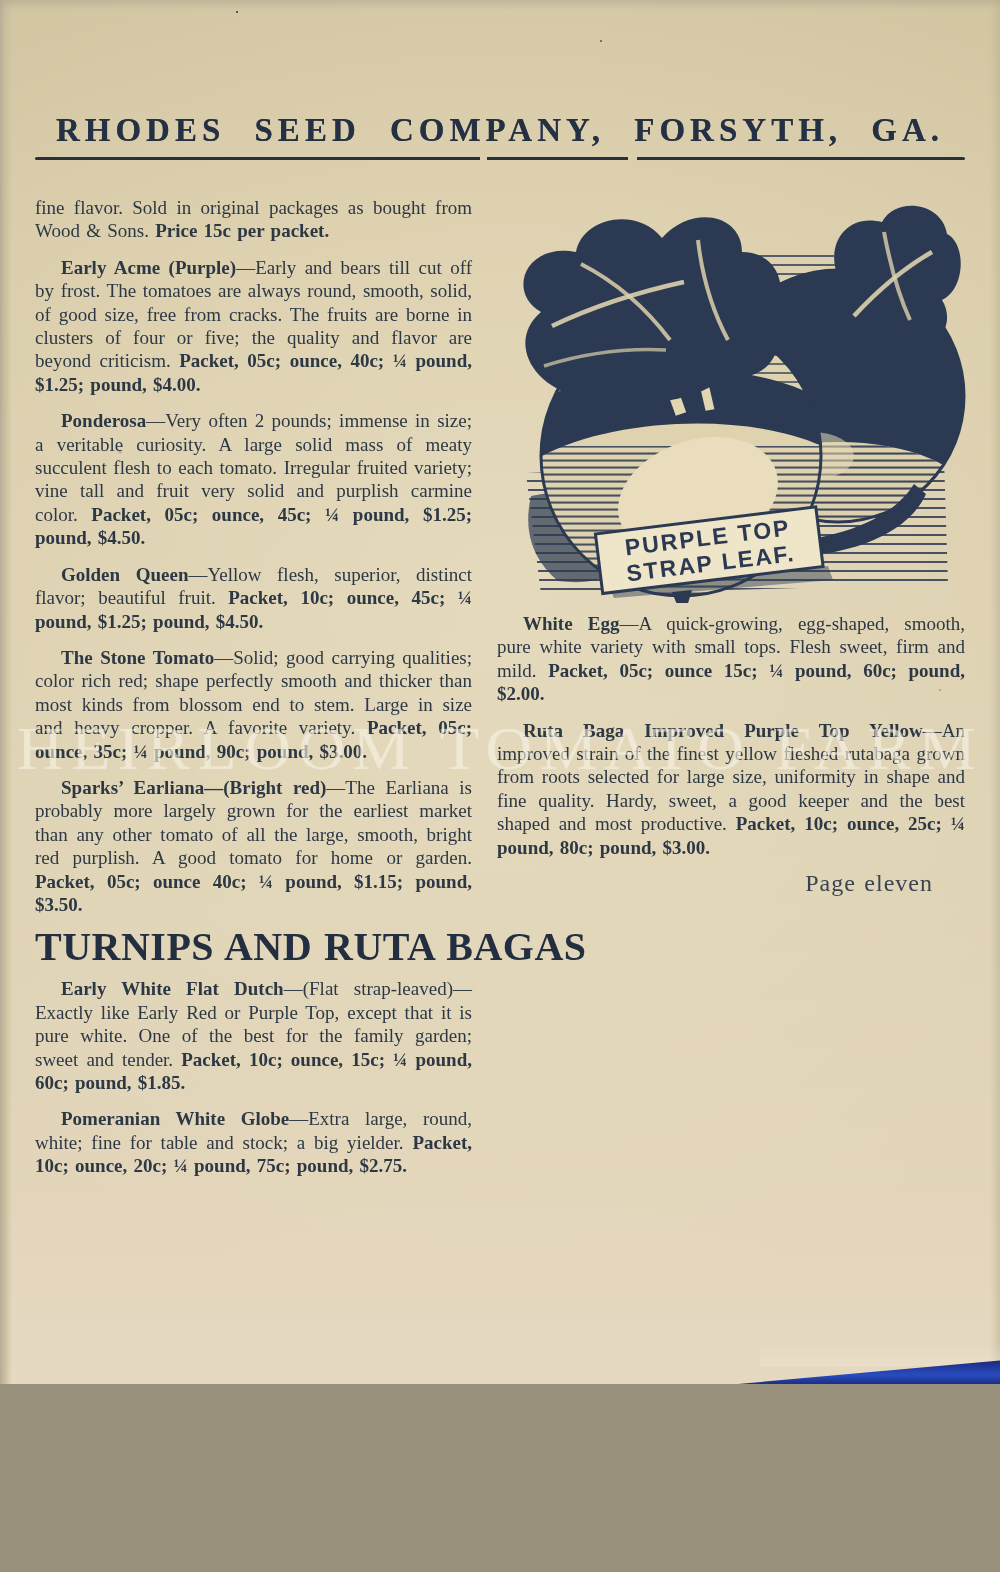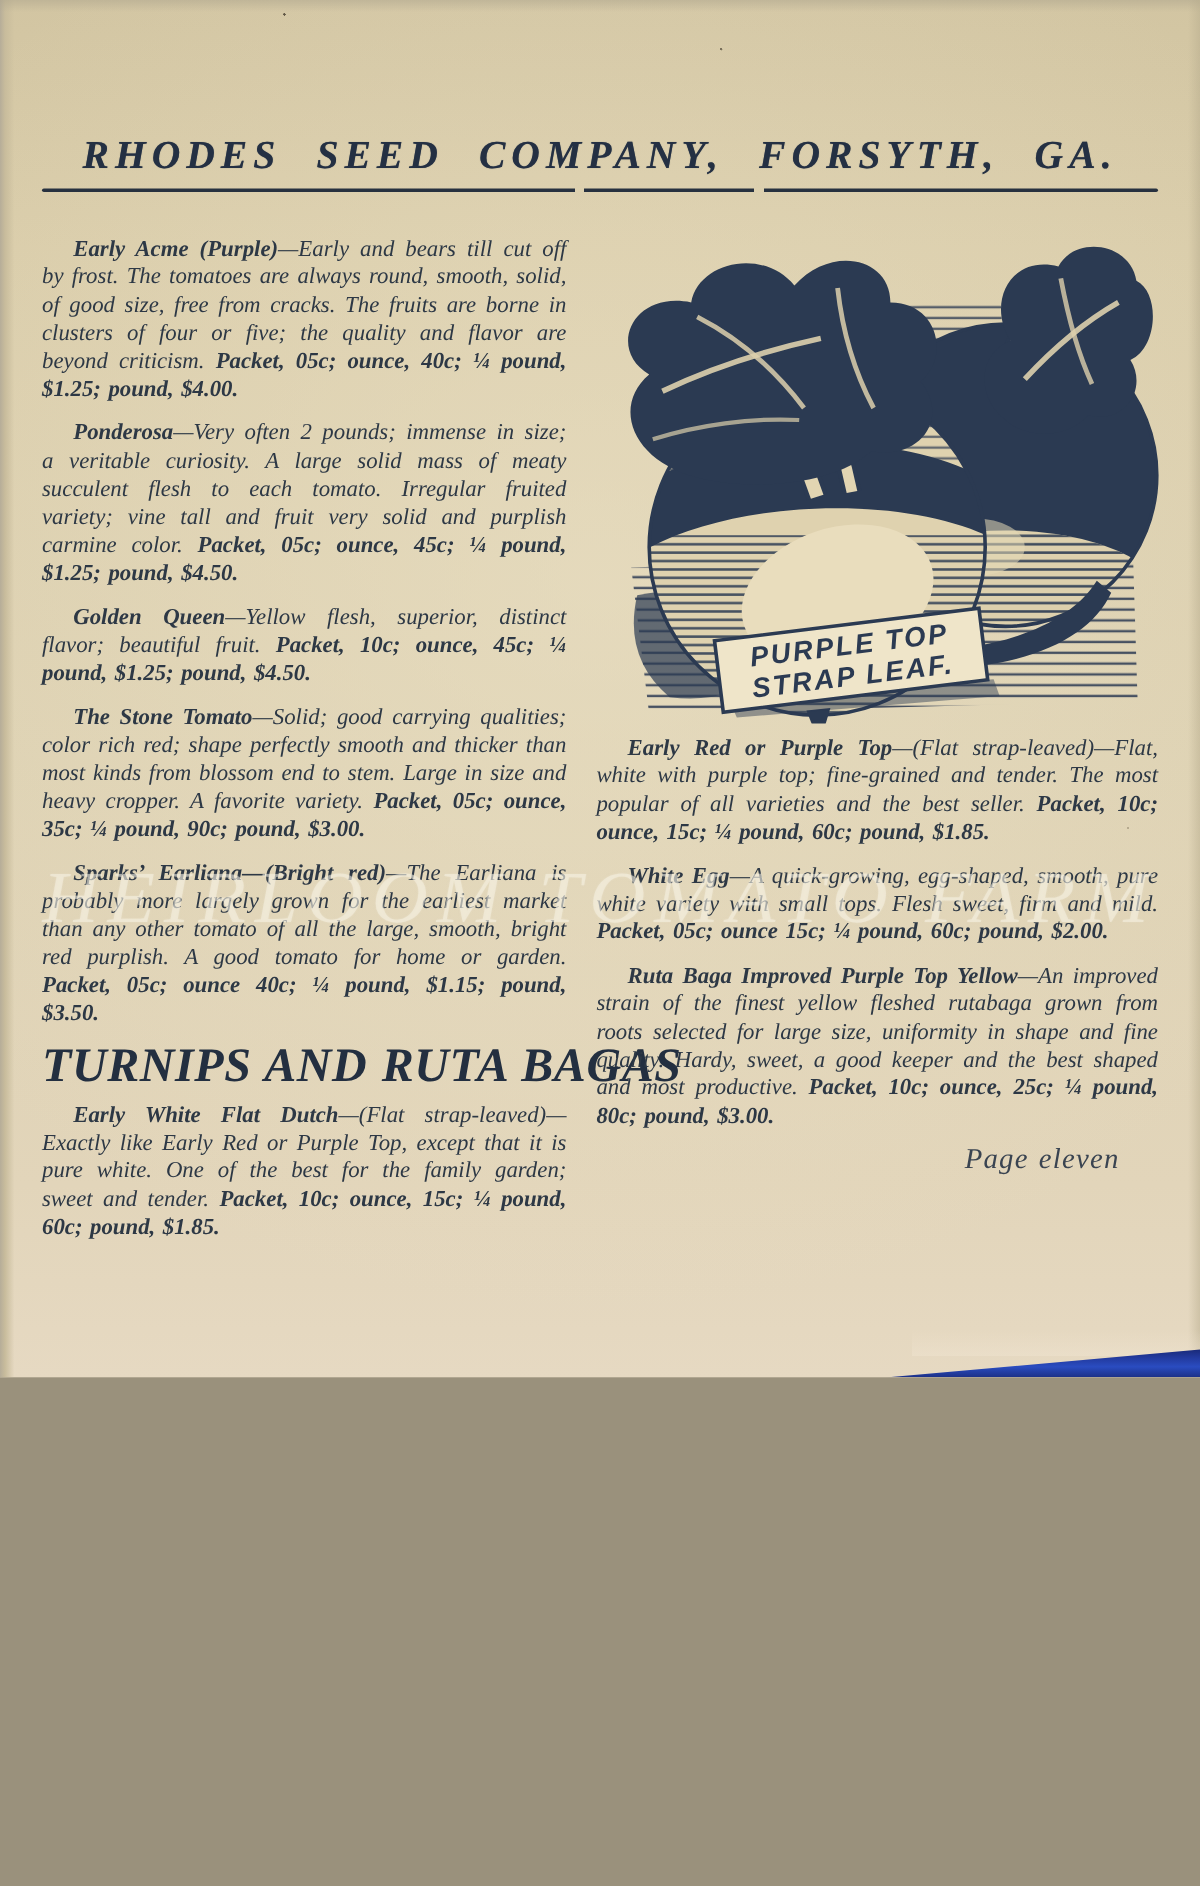--- a/index.html
+++ b/index.html
@@ -1,27 +1,26 @@
 <!DOCTYPE html>
 <html><head>
 <meta charset="utf-8">
 <style>
   html,body{margin:0;padding:0;}
   body{background:#9a917c;}
   #page{
     position:relative;
-    width:1000px;height:1148px;
+    width:1000px;height:1384px;
     margin:0 auto;
     overflow:hidden;
     background:
       radial-gradient(120% 90% at 50% 42%, rgba(236,226,199,.55) 0%, rgba(236,226,199,0) 60%),
       linear-gradient(180deg,#d2c5a2 0%, #d9cca9 18%, #ddd1b2 55%, #e2d5ba 86%, #e6d9c2 100%);
     font-family:"Liberation Serif","DejaVu Serif",serif;
     color:#2d3845;
-    font-style:italic;
   }
   
   .edge-left{position:absolute;left:0;top:0;bottom:0;width:12px;
     background:linear-gradient(90deg,#b6ad99 0%,#c8bc9c 35%,rgba(200,188,156,0) 100%);}
   .edge-top{position:absolute;left:0;top:0;right:0;height:10px;
     background:linear-gradient(180deg,rgba(176,167,142,.55),rgba(176,167,142,0));}
   .edge-right{position:absolute;right:0;top:0;bottom:0;width:10px;
     background:linear-gradient(270deg,rgba(183,172,141,.5),rgba(183,172,141,0));}
   .speckles{position:absolute;inset:0;pointer-events:none;
     background-image:
@@ -157,40 +156,41 @@
       <path d="M122,386 L342,368 L347,382 L128,400 Z" fill="#2b3a52" opacity="0.45"></path>
       <g transform="rotate(-7 225 350)">
         <rect x="112" y="322" width="222" height="60" fill="#efe5c9" stroke="#2b3a52" stroke-width="3"></rect>
         <text x="223" y="347" text-anchor="middle" font-family="Liberation Sans, sans-serif" font-size="23" font-weight="bold" letter-spacing="2" fill="#2b3a52">PURPLE TOP</text>
         <text x="223" y="373" text-anchor="middle" font-family="Liberation Sans, sans-serif" font-size="23" font-weight="bold" letter-spacing="2" fill="#2b3a52">STRAP LEAF.</text>
       </g>
     </svg>
   </div>
 
   <div class="col col-left">
+    <p class="entry intro"><span>fine flavor.  Sold in original packages as bought from Wood &amp; Sons.  </span><span class="pr">Price 15c per packet.</span></p>
 
     <p class="entry"><span class="nm">Early Acme (Purple)</span><span>—Early and bears till cut off by frost.  The tomatoes are always round, smooth, solid, of good size, free from cracks.  The fruits are borne in clusters of four or five; the quality and flavor are beyond criticism.  </span><span class="pr">Packet, 05c; ounce, 40c; ¼ pound, $1.25; pound, $4.00.</span></p>
 
     <p class="entry"><span class="nm">Ponderosa</span><span>—Very often 2 pounds; immense in size; a veritable curiosity.  A large solid mass of meaty succulent flesh to each tomato.  Irregular fruited variety; vine tall and fruit very solid and purplish carmine color.  </span><span class="pr">Packet, 05c; ounce, 45c; ¼ pound, $1.25; pound, $4.50.</span></p>
 
     <p class="entry"><span class="nm">Golden Queen</span><span>—Yellow flesh, superior, distinct flavor; beautiful fruit.  </span><span class="pr">Packet, 10c; ounce, 45c; ¼ pound, $1.25; pound, $4.50.</span></p>
 
     <p class="entry"><span class="nm">The Stone Tomato</span><span>—Solid; good carrying qualities; color rich red; shape perfectly smooth and thicker than most kinds from blossom end to stem.  Large in size and heavy cropper.  A favorite variety. </span><span class="pr">Packet, 05c; ounce, 35c; ¼ pound, 90c; pound, $3.00.</span></p>
 
     <p class="entry"><span class="nm">Sparks’ Earliana—(Bright red)</span><span>—The Earliana is probably more largely grown for the earliest market than any other tomato of all the large, smooth, bright red purplish.  A good tomato for home or garden.  </span><span class="pr">Packet, 05c; ounce 40c; ¼ pound, $1.15; pound, $3.50.</span></p>
 
     <h2 class="section-heading">TURNIPS AND RUTA BAGAS</h2>
 
     <p class="entry"><span class="nm">Early White Flat Dutch</span><span>—(Flat strap-leaved)—Exactly like Early Red or Purple Top, except that it is pure white. One of the best for the family garden; sweet and tender.  </span><span class="pr">Packet, 10c; ounce, 15c; ¼ pound, 60c; pound, $1.85.</span></p>
 
 
+    <p class="entry"><span class="nm">Pomeranian White Globe</span><span>—Extra large, round, white; fine for table and stock; a big yielder.  </span><span class="pr">Packet, 10c; ounce, 20c; ¼ pound, 75c; pound, $2.75.</span></p>
   </div>
 
   <div class="col col-right-text">
-    <p class="entry"><span class="nm">Early Red or Purple Top</span><span>—(Flat strap-leaved)—Flat, white with purple top; fine-grained and tender.  The most popular of all varieties and the best seller. </span><span class="pr">Packet, 10c; ounce, 15c; ¼ pound, 60c; pound, $1.85.</span></p>
 
     <p class="entry"><span class="nm">White Egg</span><span>—A quick-growing, egg-shaped, smooth, pure white variety with small tops.  Flesh sweet, firm and mild.  </span><span class="pr">Packet, 05c; ounce 15c; ¼ pound, 60c; pound, $2.00.</span></p>
 
 
 
 
     <p class="entry"><span class="nm">Ruta Baga Improved Purple Top Yellow</span><span>—An improved strain of the finest yellow fleshed rutabaga grown from roots selected for large size, uniformity in shape and fine quality.  Hardy, sweet, a good keeper and the best shaped and most productive.  </span><span class="pr">Packet, 10c; ounce, 25c; ¼ pound, 80c; pound, $3.00.</span></p>
 
     <div class="page-footer">Page eleven</div>
   </div>

